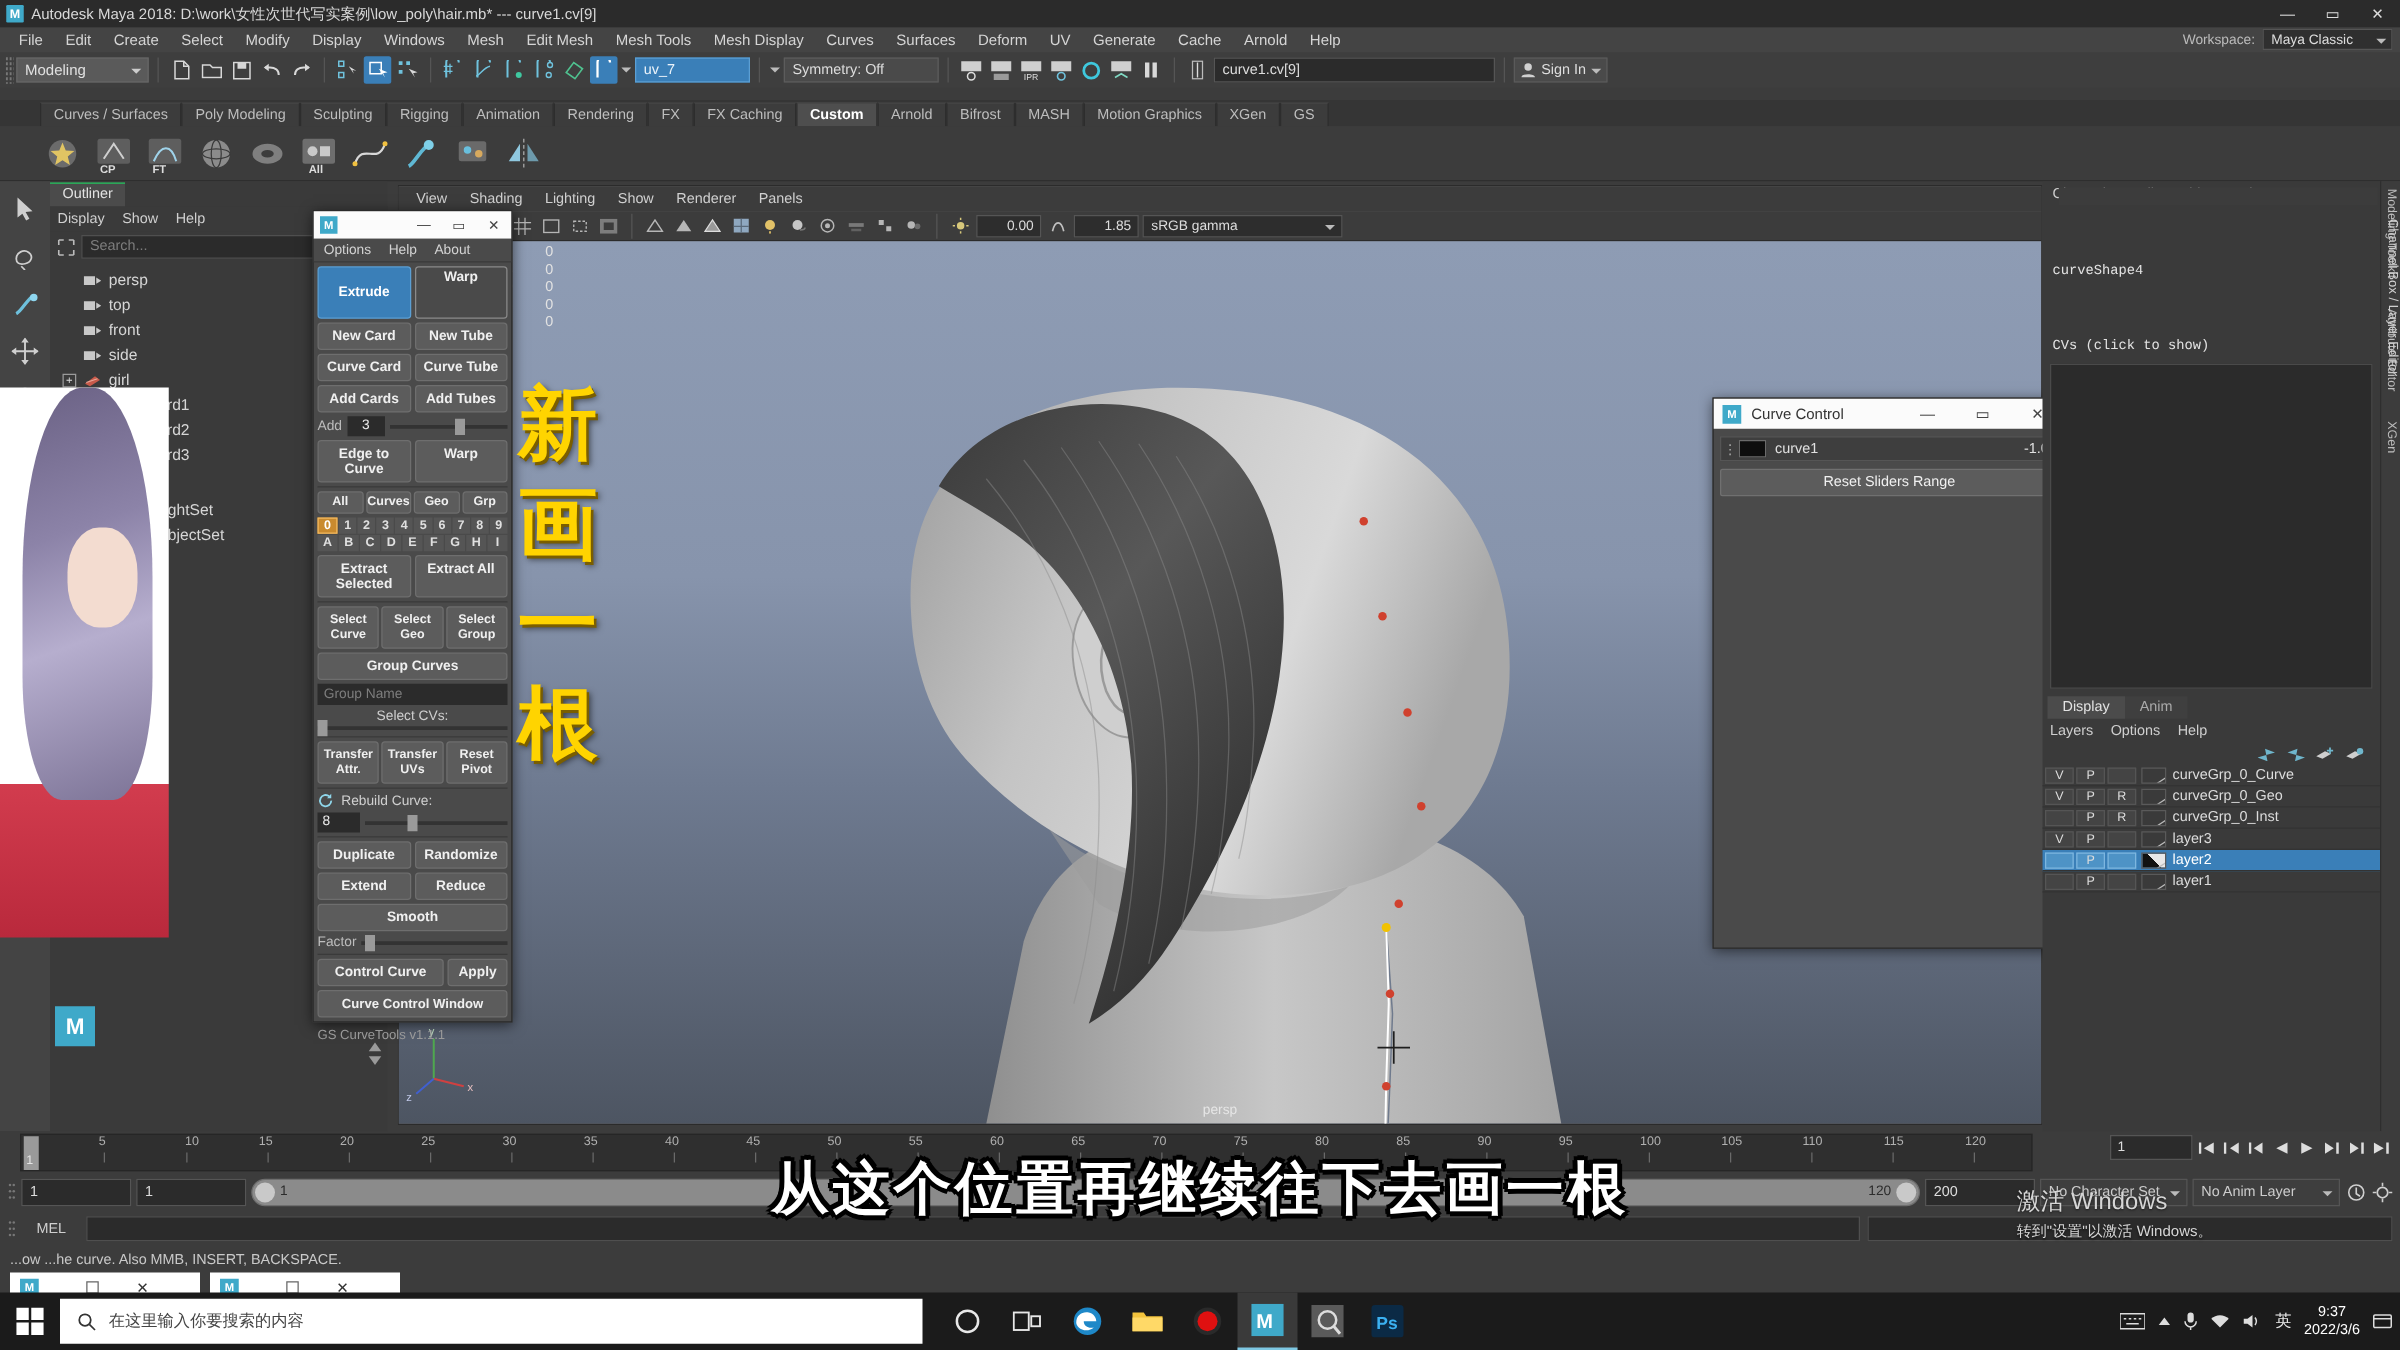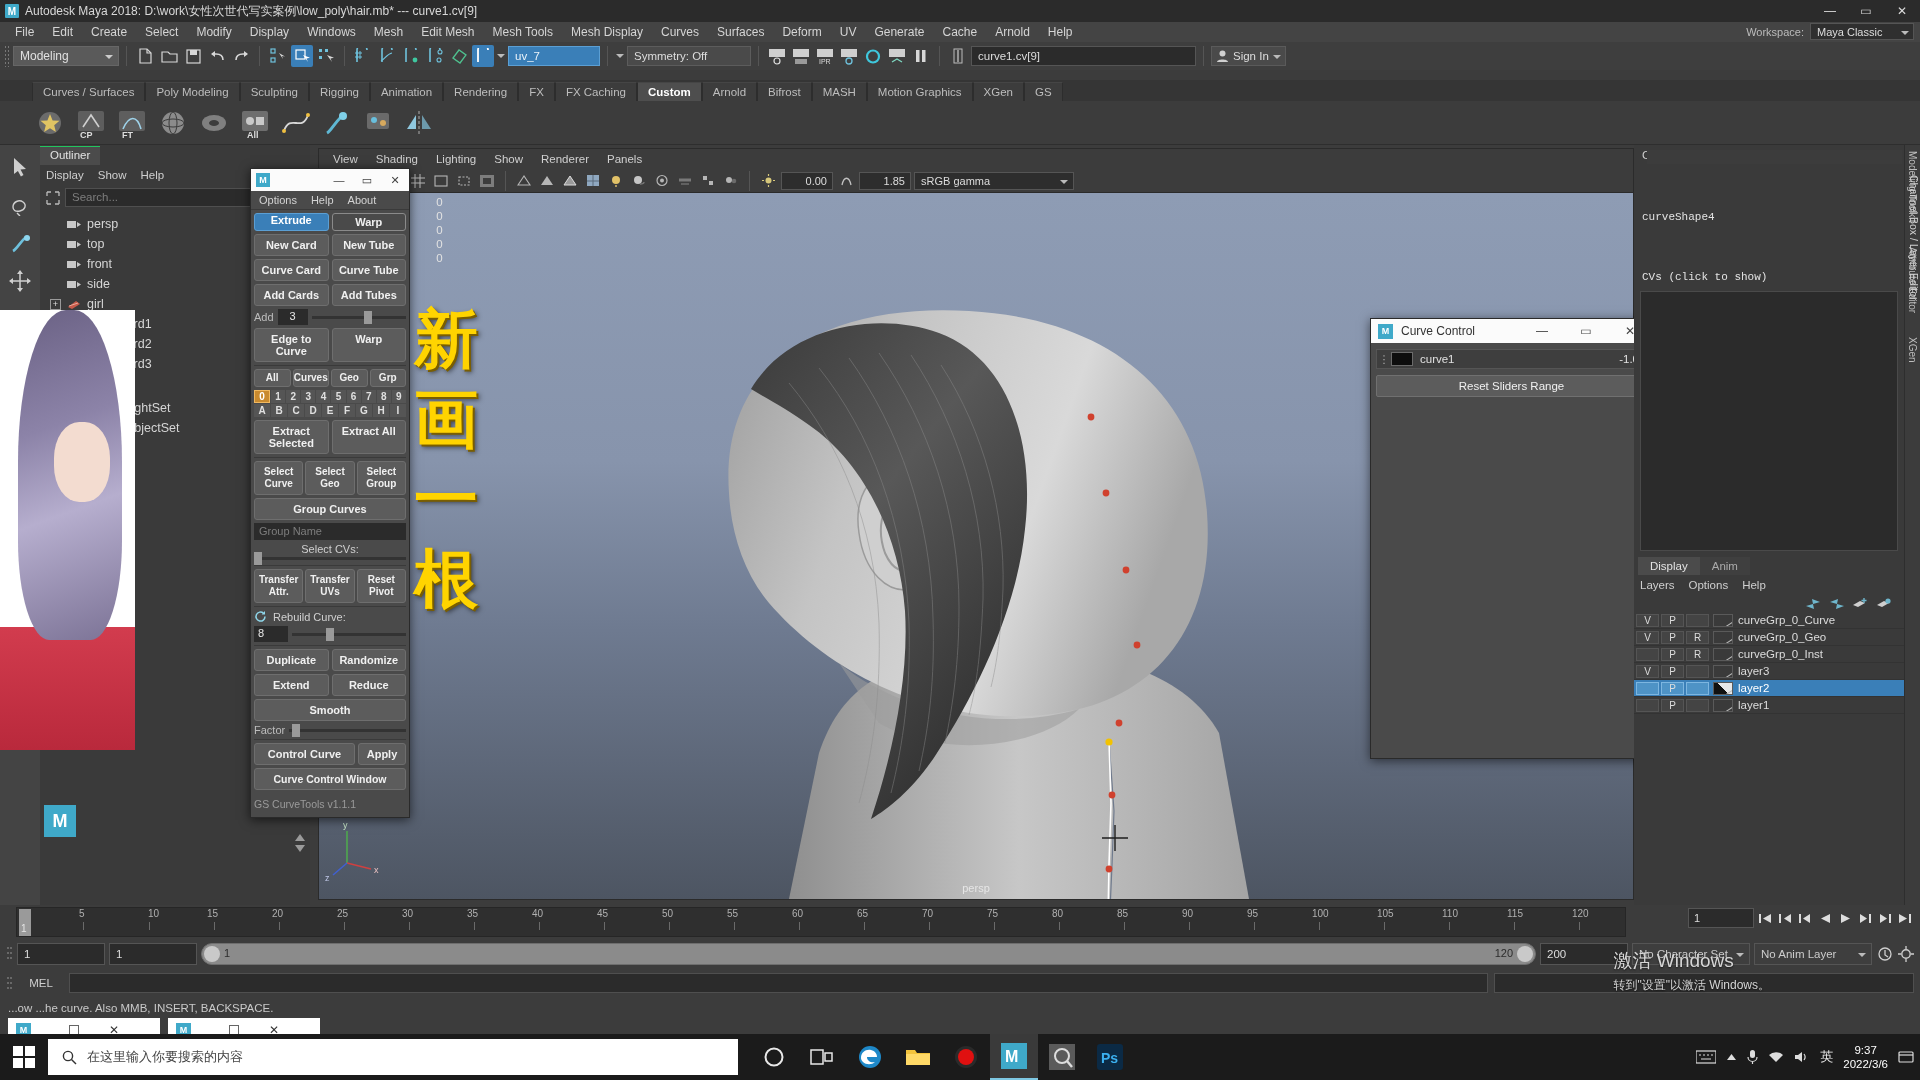--- a/index.html
+++ b/index.html
@@ -1046,21 +1046,21 @@
         <span>✕</span>
       </div>
     </div>
     <div class="gs-menu">
       <span>Options</span>
       <span>Help</span>
       <span>About</span>
     </div>
     <div class="gs-body">
       <div class="gsrow">
-        <div class="gsbtn sel" style="padding:0 1px">Extrude</div>
+        <div class="gsbtn sel" style="padding:14px 1px">Extrude</div>
         <div class="gsbtn outline" style="padding:2px 1px">Warp</div>
       </div>
       <div class="gsrow">
         <div class="gsbtn">New Card</div>
         <div class="gsbtn">New Tube</div>
       </div>
       <div class="gsrow">
         <div class="gsbtn">Curve Card</div>
         <div class="gsbtn">Curve Tube</div>
       </div>
@@ -1453,20 +1453,21 @@
     </div>
     <div class="thumb">
       <span class="m">M</span>
       <span class="sq"></span>
       <span class="x">✕</span>
     </div>
   </div>
 
   <div class="yellowtext">新画一根</div>
 
+  <div class="subtitle main">从这个位置再继续往下去画一根</div>
 
   <div class="activate">
     <div class="a1">激活 Windows</div>
     <div class="a2">转到"设置"以激活 Windows。</div>
   </div>
 
   <div class="taskbar">
     <div class="startbtn">
       <svg width="22" height="22">
           <rect x="0" y="0" width="10" height="10" fill="#fff"></rect>

